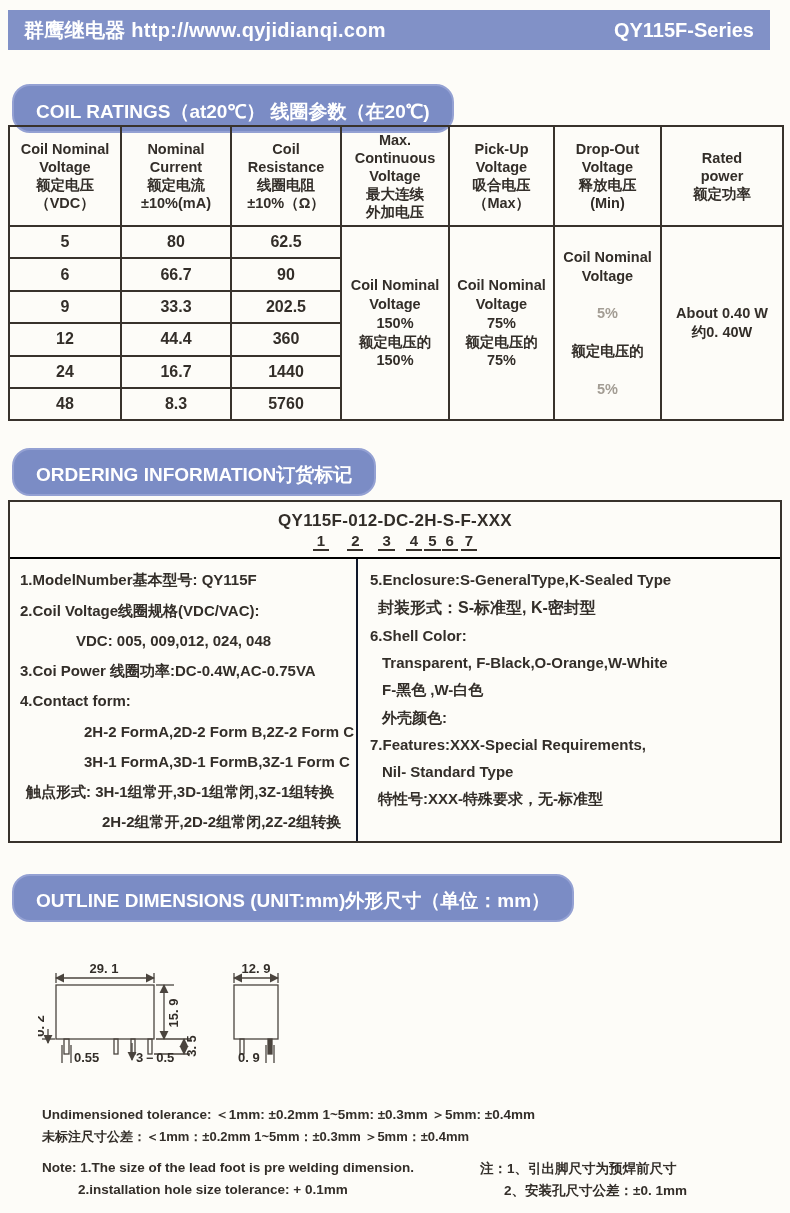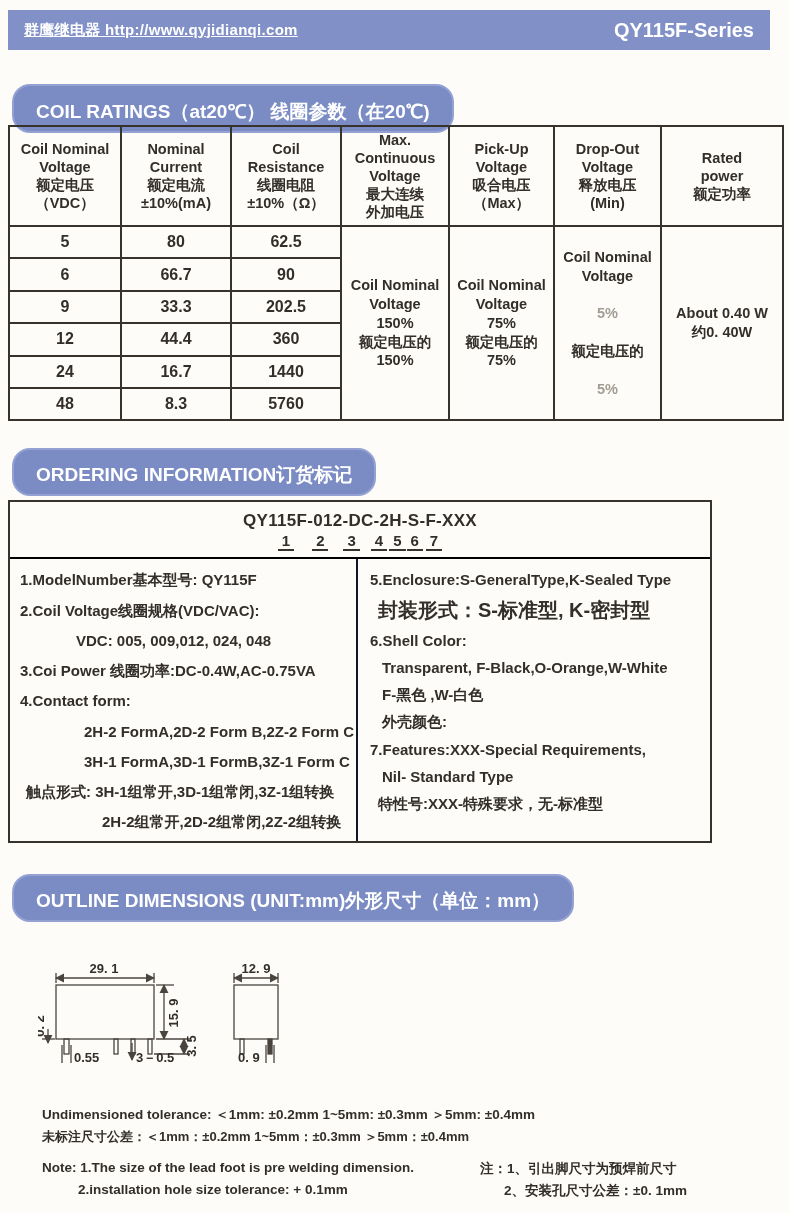--- a/index.html
+++ b/index.html
@@ -9,21 +9,21 @@
     background:#fdfcf8; color:#332e29;
     font-family:"Liberation Sans", sans-serif;
   }
   
   .topbar {
     position:absolute; left:8px; top:10px; width:762px; height:40px;
     background:#8191c7; color:#fff; font-weight:bold;
     display:flex; align-items:center; justify-content:space-between;
     padding:0 16px;
   }
-  .topbar .tleft { font-size:15px; letter-spacing:.3px;text-decoration:underline; }
+  .topbar .tleft { font-size:20px; letter-spacing:.3px; }
   .topbar .tright { font-size:20px; }
 
   
   .pill {
     position:absolute; left:12px; background:#7b8cc5; color:#fff;
     font-weight:bold; font-size:19px; padding:12px 22px 6px 22px;
     border-radius:18px; border:2px solid #94a1d3; white-space:nowrap;
   }
   #pill-coil { top:84px; }
   #pill-order { top:448px; }
@@ -39,21 +39,21 @@
     font-weight:bold; padding:2px;
   }
   .coil-table .th { height:100px; font-size:14.5px; line-height:1.25; white-space:pre-line; }
   .coil-table .num { height:27px; font-size:16px; }
   .coil-table .merged { white-space:pre-line; font-size:14.5px; line-height:1.3; }
   .pre { white-space:pre-line; }
   .gray { color:#a39d94; }
 
   
   .obox {
-    position:absolute; left:8px; top:500px; width:704px; height:343px;
+    position:absolute; left:8px; top:500px; width:774px; height:343px;
     border:2px solid #38322c; background:transparent;
   }
   .ocode { text-align:center; padding-top:9px; font-size:17px; font-weight:bold; letter-spacing:.3px; }
   .odigits { text-align:center; margin-top:1px; padding-bottom:6px; border-bottom:2px solid #000000; }
   .odigits span {
     display:inline-block; font-weight:bold; font-size:15px;
     border-bottom:2px solid #38322c; padding:0 4px; line-height:1.15;
   }
   .odigits span:nth-child(1){ margin-right:18px; }
   .odigits span:nth-child(2){ margin-right:15px; }
@@ -65,21 +65,21 @@
   .olcol { width:348px; border-right:2px solid #0f172a; padding:12px 2px 0 10px; }
   .orcol { flex:1; padding:12px 4px 0 12px; }
   .oline { font-size:15px; font-weight:bold; margin-bottom:13px; line-height:1.15; white-space:nowrap; }
   .orcol .oline { margin-bottom:10px; }
   .ind-6  { padding-left:6px; }
   .ind-8  { padding-left:8px; }
   .ind-10 { padding-left:12px; }
   .ind-50 { padding-left:56px; }
   .ind-62 { padding-left:64px; }
   .ind-80 { padding-left:82px; }
-  .cnbig { font-size:20px; }
+  .cnbig { font-size:16px; }
 
   
   .drawings { position:absolute; left:38px; top:933px; }
 
   
   .tol { position:absolute; left:42px; top:1106px; font-weight:bold; }
   .tol .en { font-size:13.5px; margin-bottom:4px; }
   .tol .cn { font-size:13px; }
   .notes {
     position:absolute; left:42px; top:1160px; font-weight:bold; font-size:13.5px;

